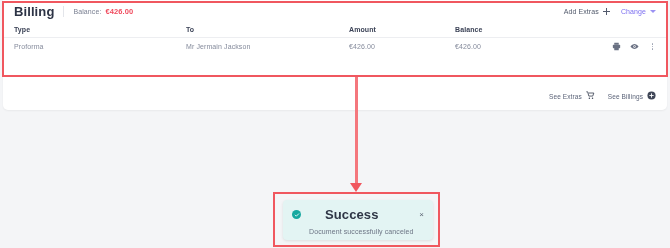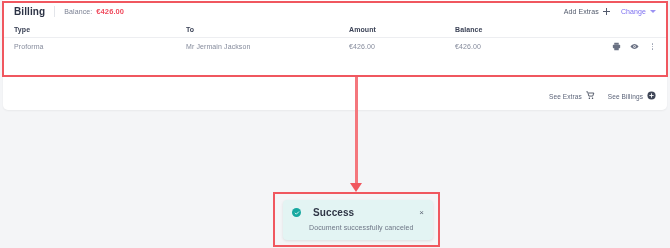--- a/index.html
+++ b/index.html
@@ -39,21 +39,21 @@
   .billing-header {
     position: absolute;
     left: 0; top: 0;
     width: 100%;
     height: 22px;
     display: flex;
     align-items: center;
   }
   .billing-title {
     margin-left: 11px;
-    font-size: 10px;
+    font-size: 13px;
     font-weight: bold;
     color: #2c3345;
     letter-spacing: 0.1px;
   }
   .hdr-divider {
     width: 1px;
     height: 11px;
     background: #e3e5ea;
     margin: 0 9px;
   }
@@ -205,22 +205,22 @@
   .toast-check {
     width: 9px; height: 9px;
     border-radius: 50%;
     background: #17a8a0;
     display: flex;
     align-items: center;
     justify-content: center;
     flex: 0 0 auto;
   }
   .toast-title {
-    margin-left: 12px;
-    font-size: 10px;
+    margin-left: 24px;
+    font-size: 13px;
     font-weight: bold;
     color: #2f3646;
     letter-spacing: 0.1px;
   }
   .toast-close {
     margin-left: auto;
     font-size: 8px;
     color: #5c6675;
     line-height: 1;
     cursor: pointer;

